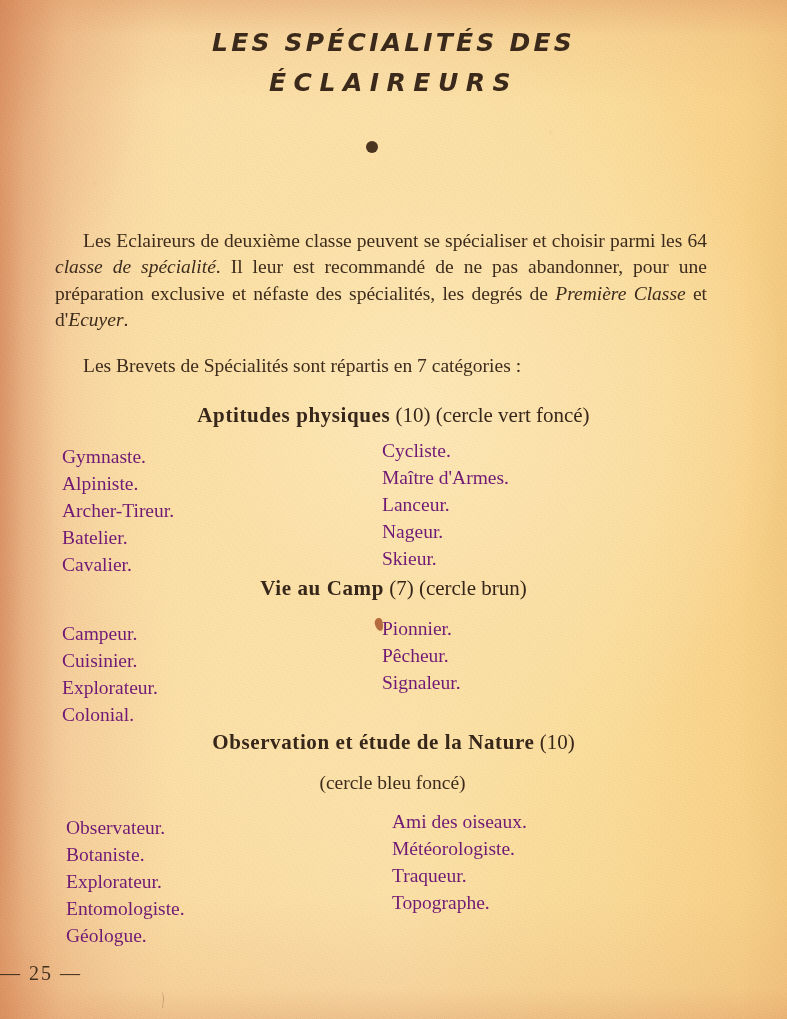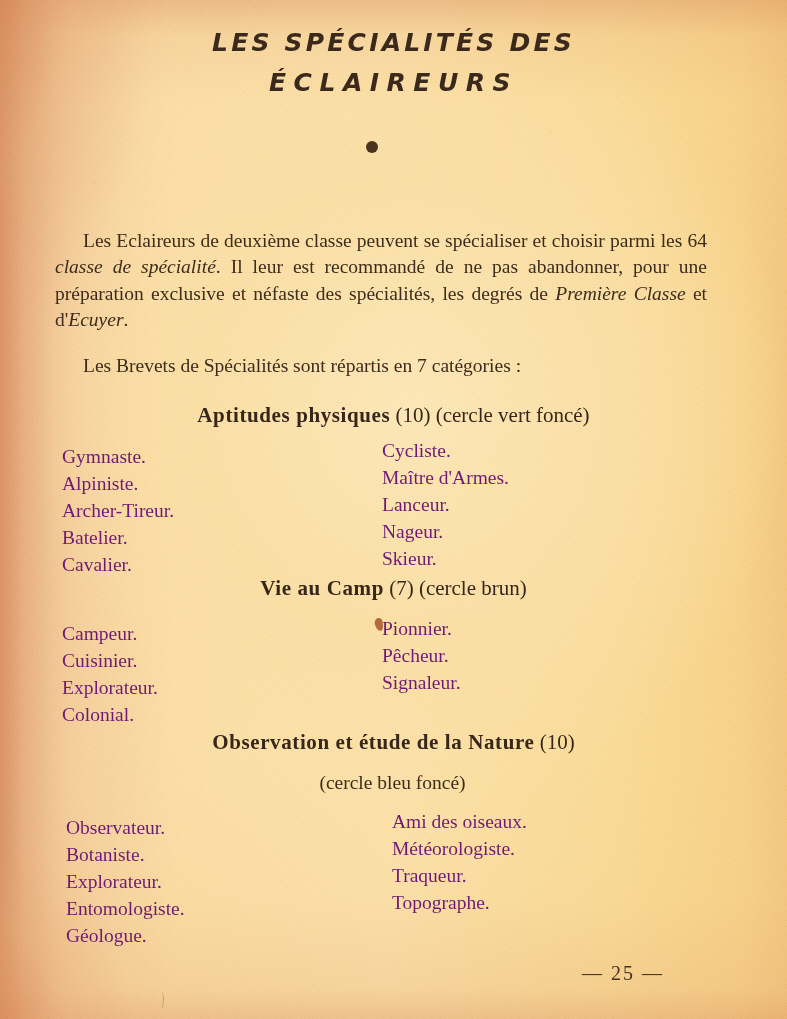--- a/index.html
+++ b/index.html
@@ -168,21 +168,21 @@
     line-height: 27px;
     color: #701a75;
     white-space: nowrap;
   }
 
   .footer {
     position: absolute;
     left: 0;
     top: 962px;
     width: 664px;
-    text-align: right;
+    text-align: left;
     font-size: 20px;
     letter-spacing: 2px;
     color: #42301f;
   }
 
   
   .ink-blot {
     position: absolute;
     left: 375px;
     top: 618px;

